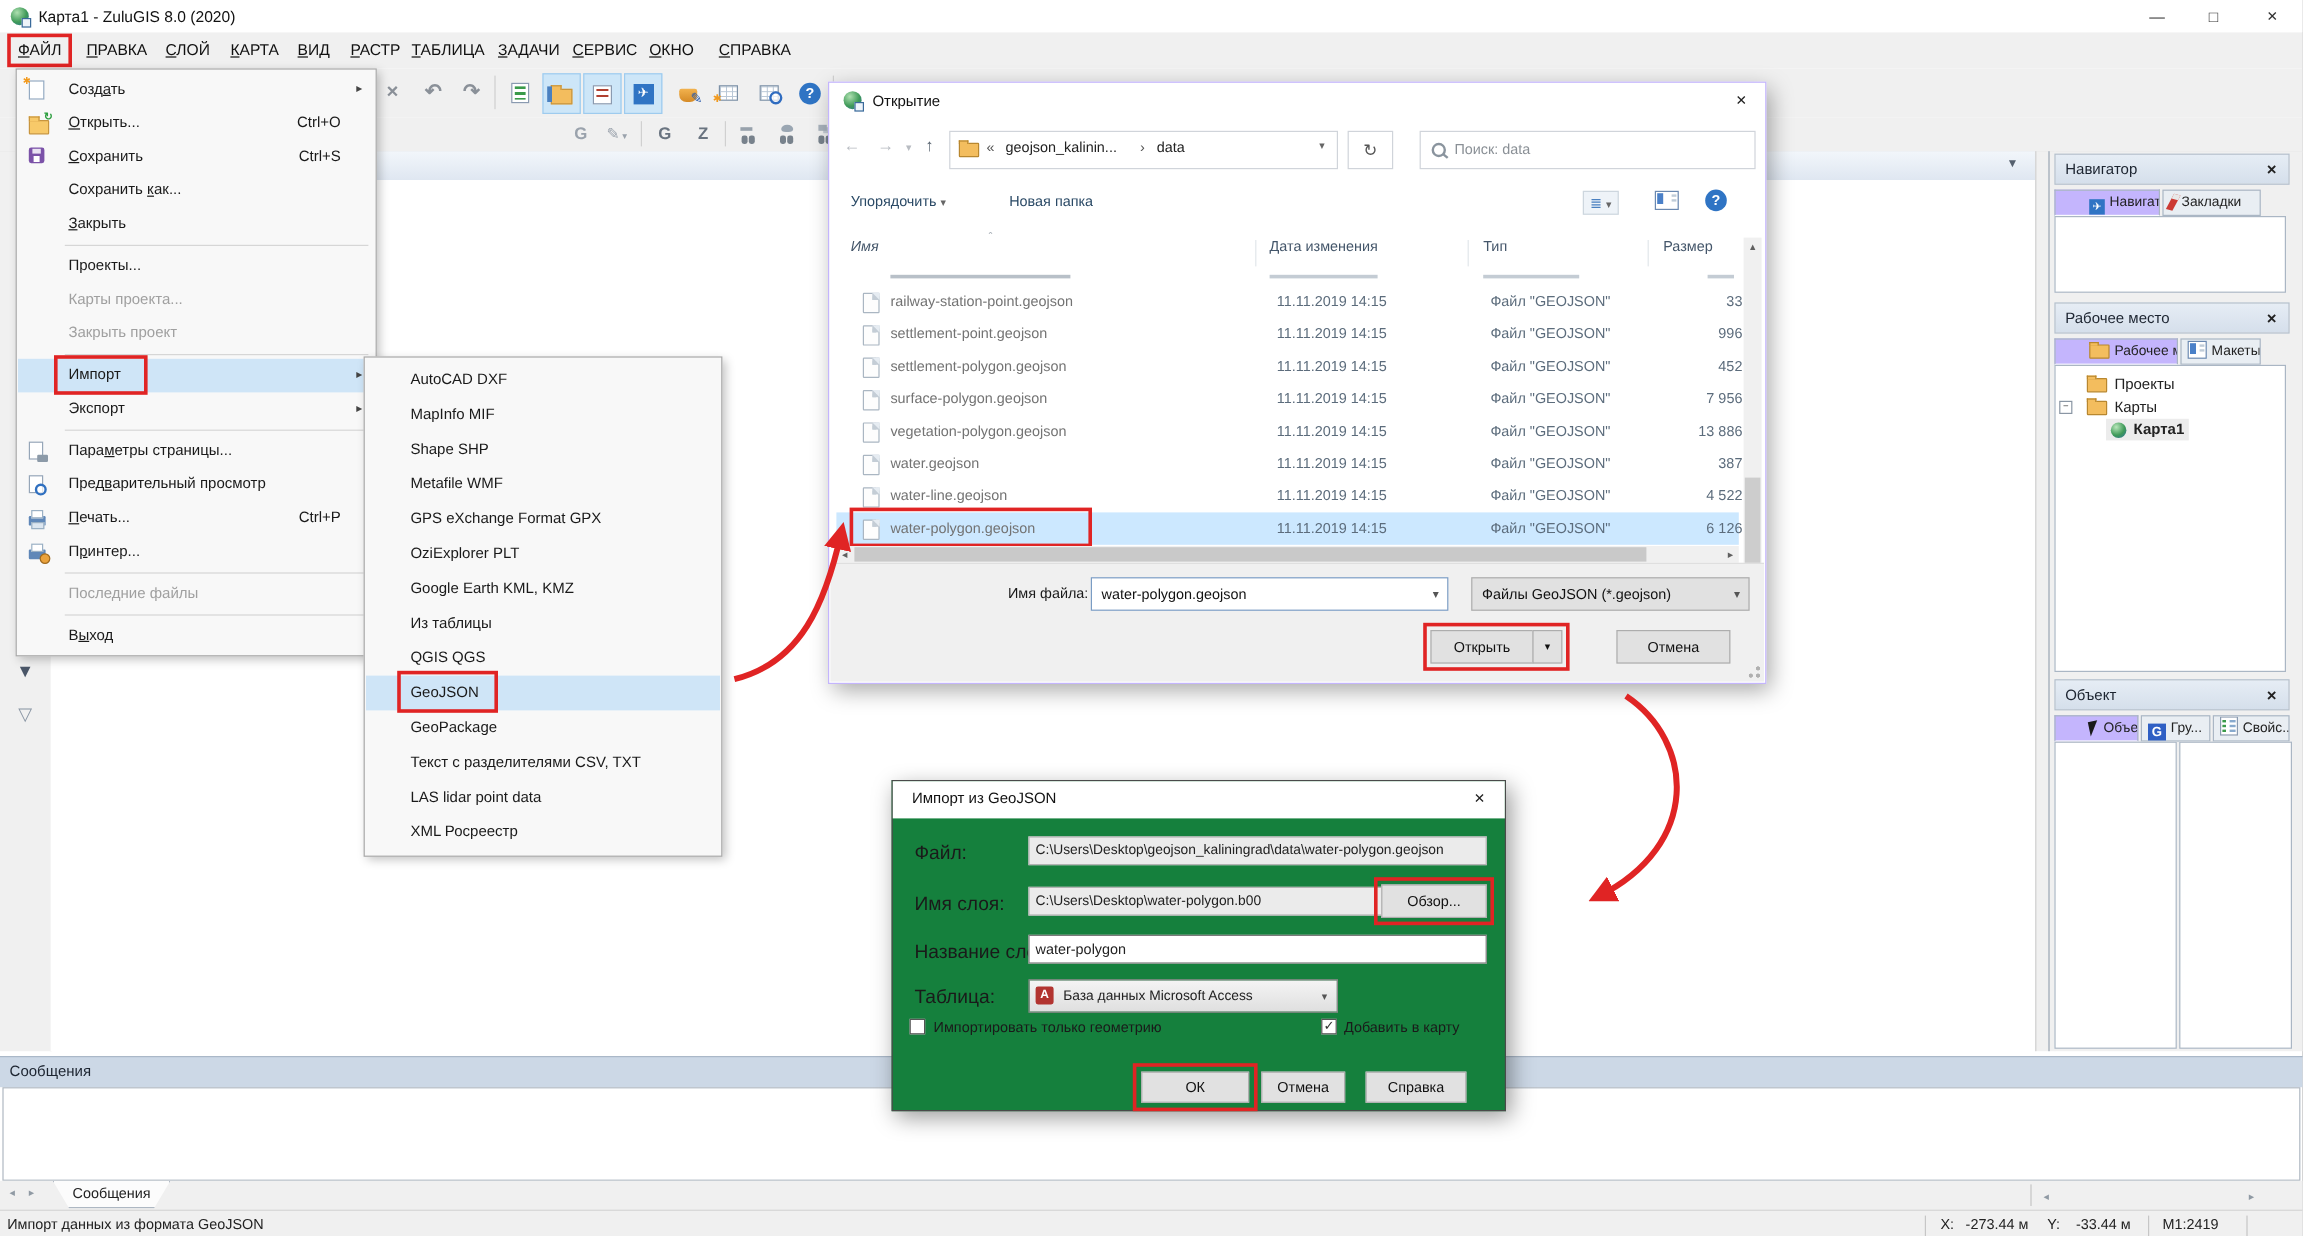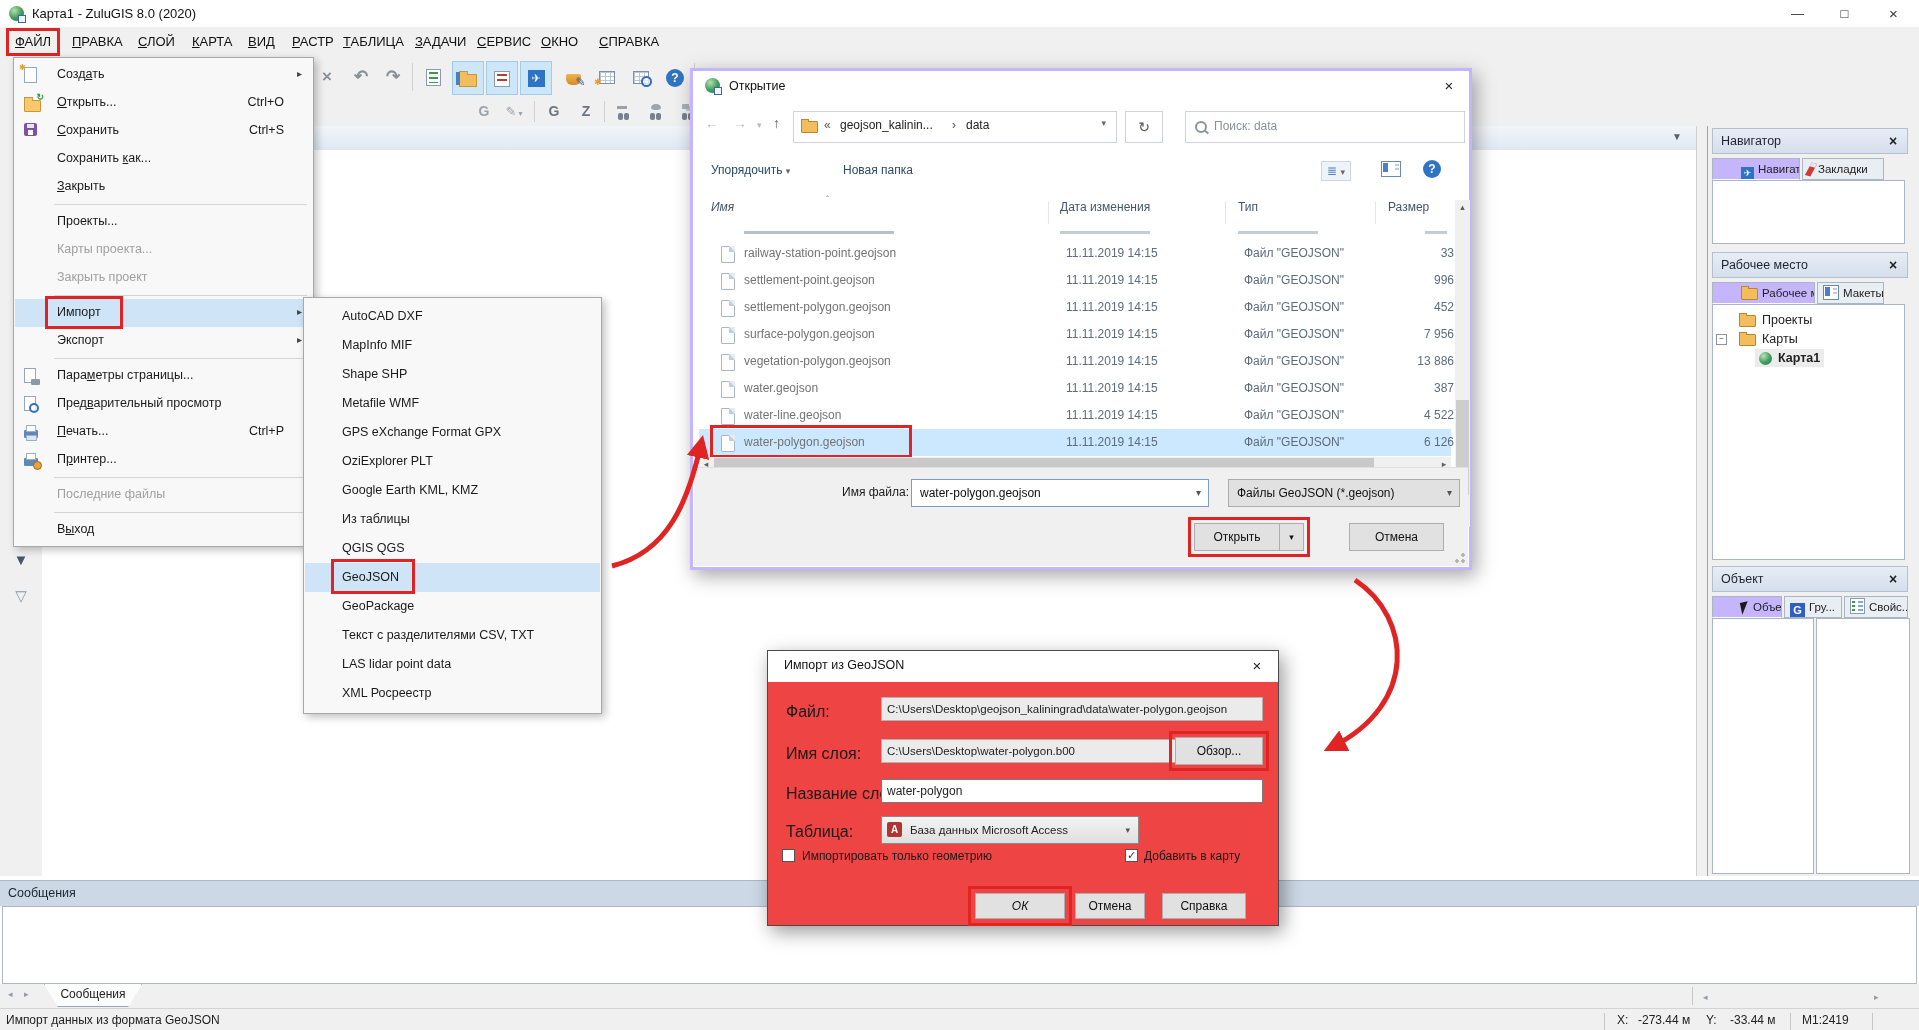--- a/index.html
+++ b/index.html
@@ -123,21 +123,21 @@
   .mrow .mshort{position:absolute;right:28px;top:6px;font-size:12.5px;color:#1a1a1a;}
   .mrow .marrow{position:absolute;right:10px;top:7px;font-size:10px;color:#444;}
   .msep{position:absolute;left:40px;right:6px;height:1px;background:#d6d6d6;}
   .mhl{background:#cfe5f7;}
 
   #submenu{left:303px;top:297px;width:297px;height:415px;background:#f8f8f8;border:1px solid #a8a8a8;box-shadow:3px 3px 8px rgba(0,0,0,.25);z-index:52;}
   .smrow{position:absolute;left:1px;right:1px;height:29px;}
   .smrow .mlabel{position:absolute;left:37px;top:7px;font-size:12.5px;color:#1a1a1a;}
 
   
-  #opendlg{left:690px;top:68px;width:782px;height:502px;background:#fff;border:3px solid #c4b5fd;box-shadow:4px 6px 18px rgba(0,0,0,.35);z-index:40;box-sizing:border-box;}
+  #opendlg{left:690px;top:68px;width:782px;height:502px;background:#fff;border:1px solid #c4b5fd;box-shadow:4px 6px 18px rgba(0,0,0,.35);z-index:40;box-sizing:border-box;}
   #opendlg .dtitle{position:absolute;left:36px;top:8px;font-size:12.5px;color:#111;}
   #opendlg .dx{position:absolute;right:0;top:0;width:40px;height:29px;text-align:center;line-height:29px;font-size:15px;color:#222;}
   .navglyph{position:absolute;top:44px;font-size:14px;color:#b8bcc2;}
   #addrbox{position:absolute;left:100px;top:40px;width:322px;height:30px;border:1px solid #d0d4da;background:#fff;}
   #addrbox .seg{position:absolute;top:6px;font-size:12px;color:#222;}
   #searchbox{position:absolute;left:492px;top:40px;width:278px;height:30px;border:1px solid #d0d4da;background:#fff;}
   #searchbox .ph{position:absolute;left:28px;top:7px;color:#8a9096;font-size:12px;}
   #refreshbtn{position:absolute;left:432px;top:40px;width:36px;height:30px;border:1px solid #d0d4da;background:#fff;text-align:center;line-height:30px;color:#555;font-size:14px;}
   .cmditem{position:absolute;top:92px;font-size:12px;color:#2b4a66;}
   .lv-hdr{position:absolute;top:129px;height:26px;font-size:12px;color:#44566a;}
@@ -159,21 +159,21 @@
   .combo{position:absolute;height:28px;background:#fff;border:1px solid #7a9cc4;box-sizing:border-box;}
   .combo .val{position:absolute;left:8px;top:6px;font-size:12px;color:#111;}
   .combo .arr{position:absolute;right:7px;top:7px;font-size:10px;color:#555;}
   .btn{position:absolute;background:#e1e1e1;border:1px solid #adadad;box-sizing:border-box;text-align:center;font-size:12px;color:#111;}
   .grip{position:absolute;right:3px;bottom:3px;width:10px;height:10px;background:
     radial-gradient(circle at 8px 2px,#b0b0b0 1.5px,transparent 2px),
     radial-gradient(circle at 8px 8px,#b0b0b0 1.5px,transparent 2px),
     radial-gradient(circle at 2px 8px,#b0b0b0 1.5px,transparent 2px);}
 
   
-  #impdlg{left:743px;top:650px;width:512px;height:276px;background:#ef4444;border:1px solid #4a4a4a;box-shadow:4px 6px 18px rgba(0,0,0,.4);z-index:45;box-sizing:border-box;margin-left:24px;}
+  #impdlg{left:743px;top:650px;width:512px;height:276px;background:#15803d;border:1px solid #4a4a4a;box-shadow:4px 6px 18px rgba(0,0,0,.4);z-index:45;box-sizing:border-box;}
   #impdlg .bar{position:absolute;left:0;top:0;right:0;height:31px;background:#fff;}
   #impdlg .dtitle{position:absolute;left:16px;top:7px;font-size:12.5px;color:#111;}
   #impdlg .dx{position:absolute;right:8px;top:3px;width:26px;height:24px;text-align:center;line-height:24px;font-size:15px;color:#222;}
   .flabel{position:absolute;left:18px;font-size:16px;color:#1a1a1a;}
   .ffield{position:absolute;left:113px;height:24px;box-sizing:border-box;border:1px solid #b2b2b2;background:#ebebeb;font-size:11.5px;color:#222;line-height:22px;padding:0 5px;white-space:nowrap;overflow:hidden;}
   .ffield.white{background:#fff;border-color:#7a7a7a;font-size:12px;}
   .cbox{position:absolute;width:13px;height:13px;background:#fff;border:1px solid #555;box-sizing:border-box;font-size:11px;line-height:11px;text-align:center;color:#333;}
   .cblabel{position:absolute;font-size:12px;color:#1a1a1a;}
 
   
@@ -487,21 +487,21 @@
       <span class="ic ic-access" style="position:absolute;left:5px;top:5px;">A</span>
       <span style="position:absolute;left:28px;top:0;">База данных Microsoft Access</span>
       <span style="position:absolute;right:8px;top:0;font-size:9px;color:#555;">▾</span>
     </div>
 
     <span class="cbox" style="left:14px;top:198px;"></span>
     <span class="cblabel" style="left:34px;top:198px;">Импортировать только геометрию</span>
     <span class="cbox" style="left:357px;top:198px;"><span>✓</span></span>
     <span class="cblabel" style="left:376px;top:198px;">Добавить в карту</span>
 
-    <div class="btn" style="left:207px;top:242px;width:90px;height:26px;line-height:24px;font-style:italic;"><span>ОК</span></div>
+    <div class="btn" style="left:207px;top:242px;width:90px;height:26px;line-height:24px;"><span>ОК</span></div>
     <div class="abs redbox" style="left:203px;top:238px;width:98px;height:34px;"></div>
     <div class="btn" style="left:307px;top:242px;width:70px;height:26px;line-height:24px;"><span>Отмена</span></div>
     <div class="btn" style="left:394px;top:242px;width:84px;height:26px;line-height:24px;"><span>Справка</span></div>
   </div>
 
   <div class="abs" id="filemenu">
     <div class="mrow" style="top:3px;">
       <span class="mico ic ic-newdoc"></span>
       <span class="mlabel"><span>Созд</span><span class="u">а</span><span>ть</span></span>
       <span class="marrow">▸</span>

